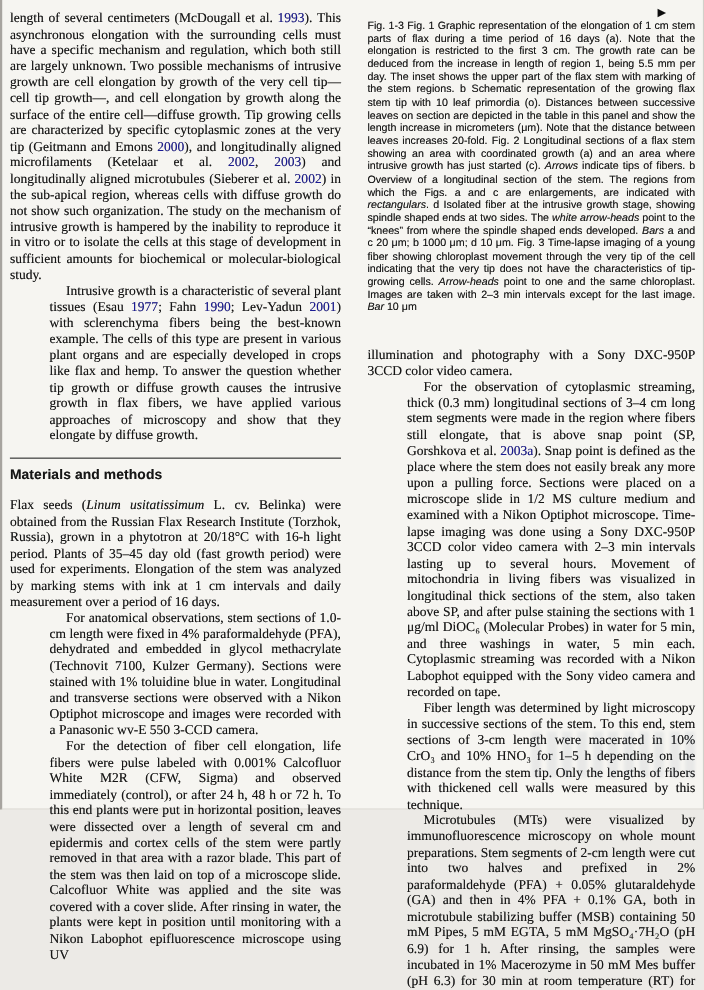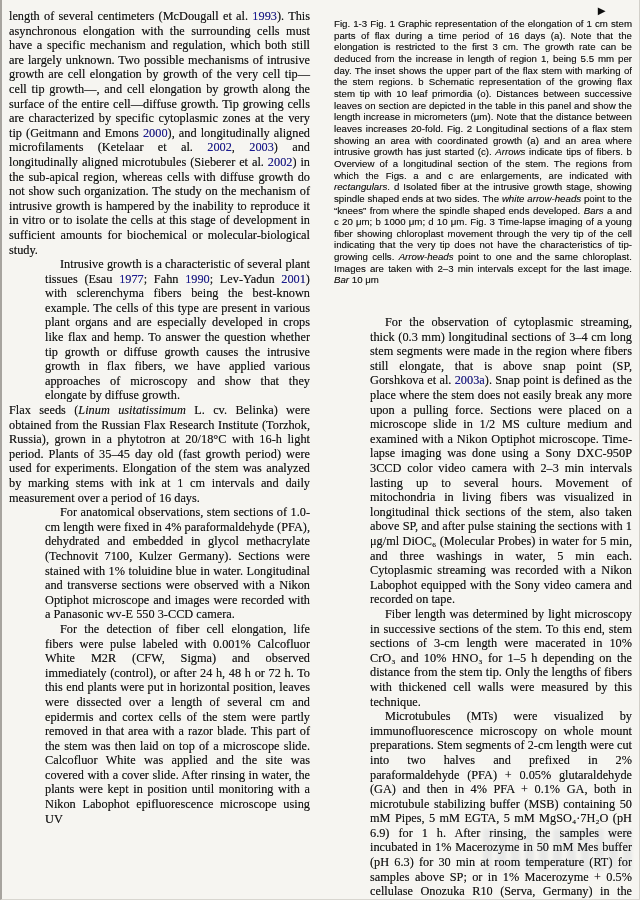--- a/index.html
+++ b/index.html
@@ -3,21 +3,21 @@
 <meta charset="utf-8">
 <style>
   html,body{margin:0;padding:0;}
   body{
     width:640px;height:900px;overflow:hidden;
     background:#eceae6;
     font-family:"Liberation Serif",serif;
   }
   .page{
     position:relative;
-    width:640px;height:900px;
+    width:640px;height:736px;
     box-sizing:border-box;
     background:#f6f5f1;
     border-left:2px solid rgba(70,66,60,.45);
     border-right:1px solid #d2d0ca;
     border-bottom:1px solid #d8d6d0;
     padding:9px 8px 17px 7px;
     color:#161616;
   }
   .cols{display:flex;gap:24px;}
   .col{flex:0 0 auto;}
@@ -86,34 +86,38 @@
 
 <div class="page">
   <div class="cols">
 
     <div class="col col-left">
       <div>
           <p class="para"><span class="run-p">length of several centimeters (McDougall et al. </span><span class="run-c">1993</span><span class="run-p">). This asynchronous elongation with the surrounding cells must have a specific mechanism and regulation, which both still are largely unknown. Two possible mechanisms of intrusive growth are cell elongation by growth of the very cell tip—cell tip growth—, and cell elongation by growth along the surface of the entire cell—diffuse growth. Tip growing cells are characterized by specific cytoplasmic zones at the very tip (Geitmann and Emons </span><span class="run-c">2000</span><span class="run-p">), and longitudinally aligned microfilaments (Ketelaar et al. </span><span class="run-c">2002</span><span class="run-p">, </span><span class="run-c">2003</span><span class="run-p">) and longitudinally aligned microtubules (Sieberer et al. </span><span class="run-c">2002</span><span class="run-p">) in the sub-apical region, whereas cells with diffuse growth do not show such organization. The study on the mechanism of intrusive growth is hampered by the inability to reproduce it in vitro or to isolate the cells at this stage of development in sufficient amounts for biochemical or molecular-biological study.</span></p>
           <p class="para indent"><span class="run-p">Intrusive growth is a characteristic of several plant tissues (Esau </span><span class="run-c">1977</span><span class="run-p">; Fahn </span><span class="run-c">1990</span><span class="run-p">; Lev-Yadun </span><span class="run-c">2001</span><span class="run-p">) with sclerenchyma fibers being the best-known example. The cells of this type are present in various plant organs and are especially developed in crops like flax and hemp. To answer the question whether tip growth or diffuse growth causes the intrusive growth in flax fibers, we have applied various approaches of microscopy and show that they elongate by diffuse growth.</span></p>
         </div>
 
+      <div class="section-head">
+        <h2>Materials and methods</h2>
+      </div>
 
       <div>
           <p class="para"><span class="run-p">Flax seeds (</span><span class="run-i">Linum usitatissimum</span><span class="run-p"> L. cv. Belinka) were obtained from the Russian Flax Research Institute (Torzhok, Russia), grown in a phytotron at 20/18°C with 16-h light period. Plants of 35–45 day old (fast growth period) were used for experiments. Elongation of the stem was analyzed by marking stems with ink at 1 cm intervals and daily measurement over a period of 16 days.</span></p>
           <p class="para indent"><span class="run-p">For anatomical observations, stem sections of 1.0-cm length were fixed in 4% paraformaldehyde (PFA), dehydrated and embedded in glycol methacrylate (Technovit 7100, Kulzer Germany). Sections were stained with 1% toluidine blue in water. Longitudinal and transverse sections were observed with a Nikon Optiphot microscope and images were recorded with a Panasonic wv-E 550 3-CCD camera.</span></p>
           <p class="para indent"><span class="run-p">For the detection of fiber cell elongation, life fibers were pulse labeled with 0.001% Calcofluor White M2R (CFW, Sigma) and observed immediately (control), or after 24 h, 48 h or 72 h. To this end plants were put in horizontal position, leaves were dissected over a length of several cm and epidermis and cortex cells of the stem were partly removed in that area with a razor blade. This part of the stem was then laid on top of a microscope slide. Calcofluor White was applied and the site was covered with a cover slide. After rinsing in water, the plants were kept in position until monitoring with a Nikon Labophot epifluorescence microscope using UV</span></p>
         </div>
     </div>
 
     <div class="col col-right">
       <span class="cont-marker">►</span>
 
       <p class="fig-caption"><span class="run-b">Fig. 1-3</span><span class="run-p"> </span><span class="run-b">Fig. 1</span><span class="run-p"> Graphic representation of the elongation of 1 cm stem parts of flax during a time period of 16 days (</span><span class="run-b">a</span><span class="run-p">). Note that the elongation is restricted to the first 3 cm. The growth rate can be deduced from the increase in length of region 1, being 5.5 mm per day. The inset shows the upper part of the flax stem with marking of the stem regions. </span><span class="run-b">b</span><span class="run-p"> Schematic representation of the growing flax stem tip with 10 leaf primordia (o). Distances between successive leaves on section are depicted in the table in this panel and show the length increase in micrometers (μm). Note that the distance between leaves increases 20-fold. </span><span class="run-b">Fig. 2</span><span class="run-p"> Longitudinal sections of a flax stem showing an area with coordinated growth (</span><span class="run-b">a</span><span class="run-p">) and an area where intrusive growth has just started (</span><span class="run-b">c</span><span class="run-p">). </span><span class="run-i">Arrows</span><span class="run-p"> indicate tips of fibers. </span><span class="run-b">b</span><span class="run-p"> Overview of a longitudinal section of the stem. The regions from which the Figs. </span><span class="run-b">a</span><span class="run-p"> and </span><span class="run-b">c</span><span class="run-p"> are enlargements, are indicated with </span><span class="run-i">rectangulars</span><span class="run-p">. </span><span class="run-b">d</span><span class="run-p"> Isolated fiber at the intrusive growth stage, showing spindle shaped ends at two sides. The </span><span class="run-i">white arrow-heads</span><span class="run-p"> point to the “knees” from where the spindle shaped ends developed. </span><span class="run-i">Bars</span><span class="run-p"> </span><span class="run-b">a</span><span class="run-p"> and </span><span class="run-b">c</span><span class="run-p"> 20 μm; </span><span class="run-b">b</span><span class="run-p"> 1000 μm; </span><span class="run-b">d</span><span class="run-p"> 10 μm. </span><span class="run-b">Fig. 3</span><span class="run-p"> Time-lapse imaging of a young fiber showing chloroplast movement through the very tip of the cell indicating that the very tip does not have the characteristics of tip-growing cells. </span><span class="run-i">Arrow-heads</span><span class="run-p"> point to one and the same chloroplast. Images are taken with 2–3 min intervals except for the last image. </span><span class="run-i">Bar</span><span class="run-p"> 10 μm</span></p>
 
       <div>
+          <p class="para"><span class="run-p">illumination and photography with a Sony DXC-950P 3CCD color video camera.</span></p>
           <p class="para indent"><span class="run-p">For the observation of cytoplasmic streaming, thick (0.3 mm) longitudinal sections of 3–4 cm long stem segments were made in the region where fibers still elongate, that is above snap point (SP, Gorshkova et al. </span><span class="run-c">2003a</span><span class="run-p">). Snap point is defined as the place where the stem does not easily break any more upon a pulling force. Sections were placed on a microscope slide in 1/2 MS culture medium and examined with a Nikon Optiphot microscope. Time-lapse imaging was done using a Sony DXC-950P 3CCD color video camera with 2–3 min intervals lasting up to several hours. Movement of mitochondria in living fibers was visualized in longitudinal thick sections of the stem, also taken above SP, and after pulse staining the sections with 1 μg/ml DiOC₆ (Molecular Probes) in water for 5 min, and three washings in water, 5 min each. Cytoplasmic streaming was recorded with a Nikon Labophot equipped with the Sony video camera and recorded on tape.</span></p>
           <p class="para indent"><span class="run-p">Fiber length was determined by light microscopy in successive sections of the stem. To this end, stem sections of 3-cm length were macerated in 10% CrO₃ and 10% HNO₃ for 1–5 h depending on the distance from the stem tip. Only the lengths of fibers with thickened cell walls were measured by this technique.</span></p>
           <p class="para indent"><span class="run-p">Microtubules (MTs) were visualized by immunofluorescence microscopy on whole mount preparations. Stem segments of 2-cm length were cut into two halves and prefixed in 2% paraformaldehyde (PFA) + 0.05% glutaraldehyde (GA) and then in 4% PFA + 0.1% GA, both in microtubule stabilizing buffer (MSB) containing 50 mM Pipes, 5 mM EGTA, 5 mM MgSO₄·7H₂O (pH 6.9) for 1 h. After rinsing, the samples were incubated in 1% Macerozyme in 50 mM Mes buffer (pH 6.3) for 30 min at room temperature (RT) for samples above SP; or in 1% Macerozyme + 0.5% cellulase Onozuka R10 (Serva, Germany) in the same buffer for 2–3 h at</span></p>
         </div>
     </div>
 
   </div>
 
   <div class="watermark"></div>
 </div>

